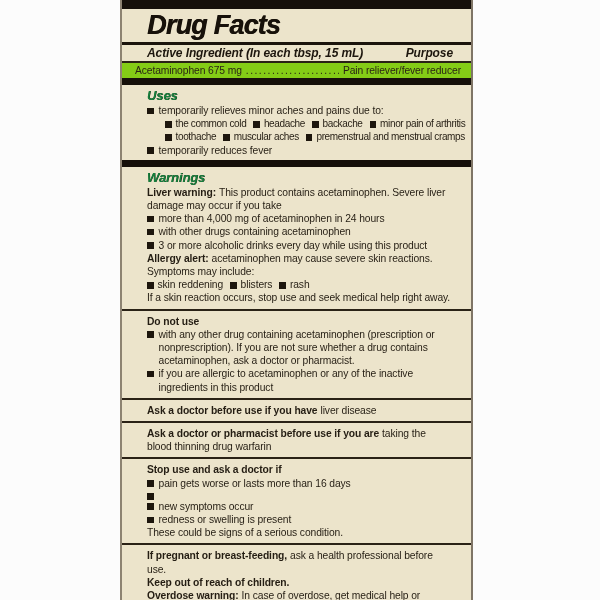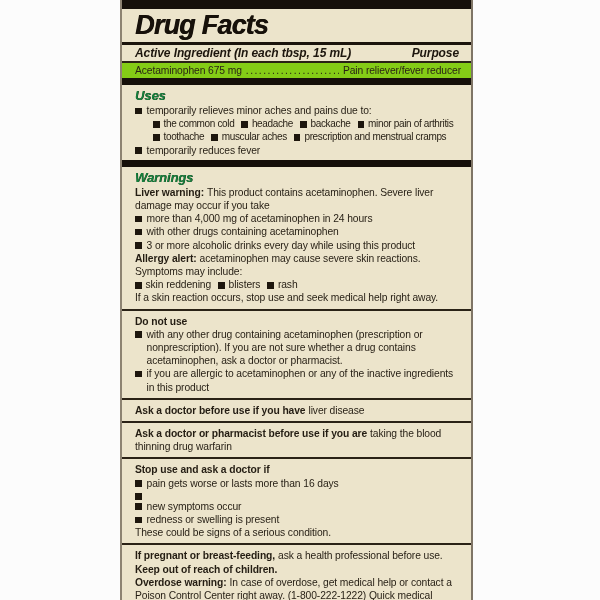--- a/index.html
+++ b/index.html
@@ -10,21 +10,21 @@
     position:absolute; left:120px; top:0; width:353px; height:600px;
     background:#ece4cb; color:#241d13; overflow:hidden;
     border-left:2px solid #8d8372; border-right:2px solid #7f little;
     border-right:2px solid #7f7566;
     letter-spacing:-0.1px;
   }
   .bar-top { height:9px; background:#16100a; }
   .bar { height:7px; background:#16100a; }
   .rule-med { height:3px; background:#1b140c; }
   .rule-thin { height:2px; background:#2a2216; margin:1px 0; }
-  .pad { padding-left:13px; padding-right:12px; }
+  .pad { padding-left:13px; padding-right:18px;margin-left:12px; }
 
   .title {
     font-size:27px; line-height:29px; font-weight:bold; font-style:italic;
     letter-spacing:-0.8px; padding-top:2px; padding-bottom:2px; color:#17110a;
     text-shadow:0.5px 0 0 #17110a;
   }
   .cols {
     display:flex; justify-content:space-between; align-items:baseline;
     font-size:12px; line-height:14px; font-weight:bold; font-style:italic;
     padding-top:1px; padding-bottom:1px; color:#1d160e;
@@ -75,21 +75,21 @@
     <div class="pad sec">
       <div class="h-ital">Uses</div>
       <div class="li">
         <span class="sq"></span>
         <span>temporarily relieves minor aches and pains due to:</span>
       </div>
       <div class="ind">
         <span class="grp"><span class="sq-in"></span><span>the common cold</span></span><span class="grp"><span class="sq-in"></span><span>headache</span></span><span class="grp"><span class="sq-in"></span><span>backache</span></span><span class="grp"><span class="sq-in"></span><span>minor pain of arthritis</span></span>
       </div>
       <div class="ind">
-        <span class="grp"><span class="sq-in"></span><span>toothache</span></span><span class="grp"><span class="sq-in"></span><span>muscular aches</span></span><span class="grp"><span class="sq-in"></span><span>prescription and menstrual cramps</span></span>
+        <span class="grp"><span class="sq-in"></span><span>toothache</span></span><span class="grp"><span class="sq-in"></span><span>muscular aches</span></span><span class="grp"><span class="sq-in"></span><span>premenstrual and menstrual cramps</span></span>
       </div>
       <div class="li">
         <span class="sq"></span>
         <span>temporarily reduces fever</span>
       </div>
     </div>
     <div class="bar"></div>
 
     <div class="pad sec">
       <div class="h-ital">Warnings</div>

